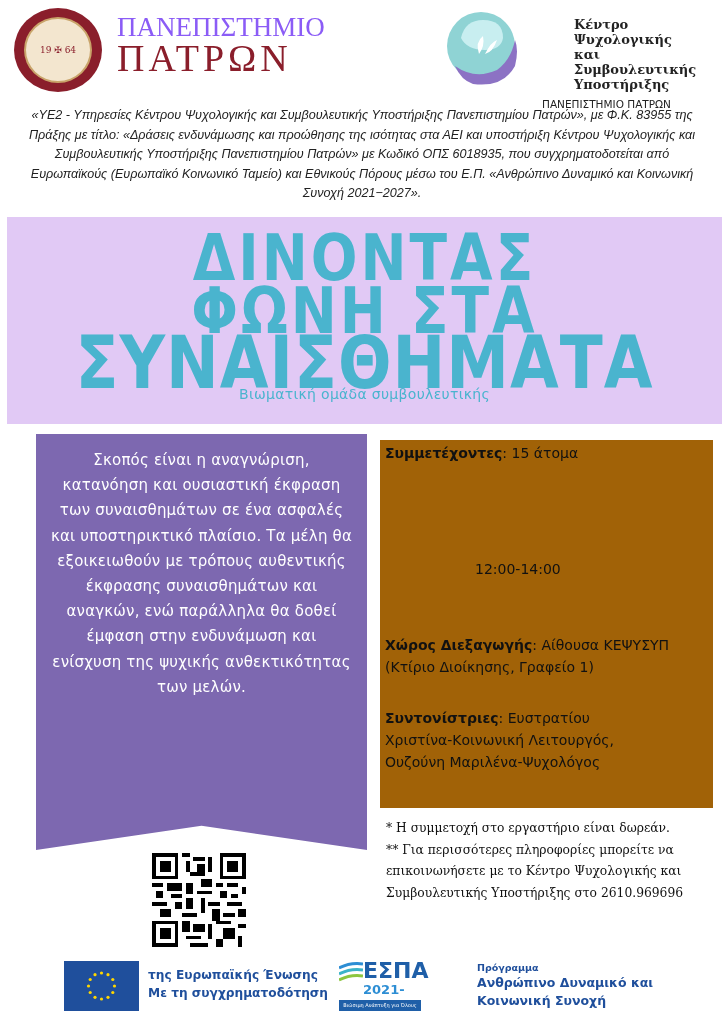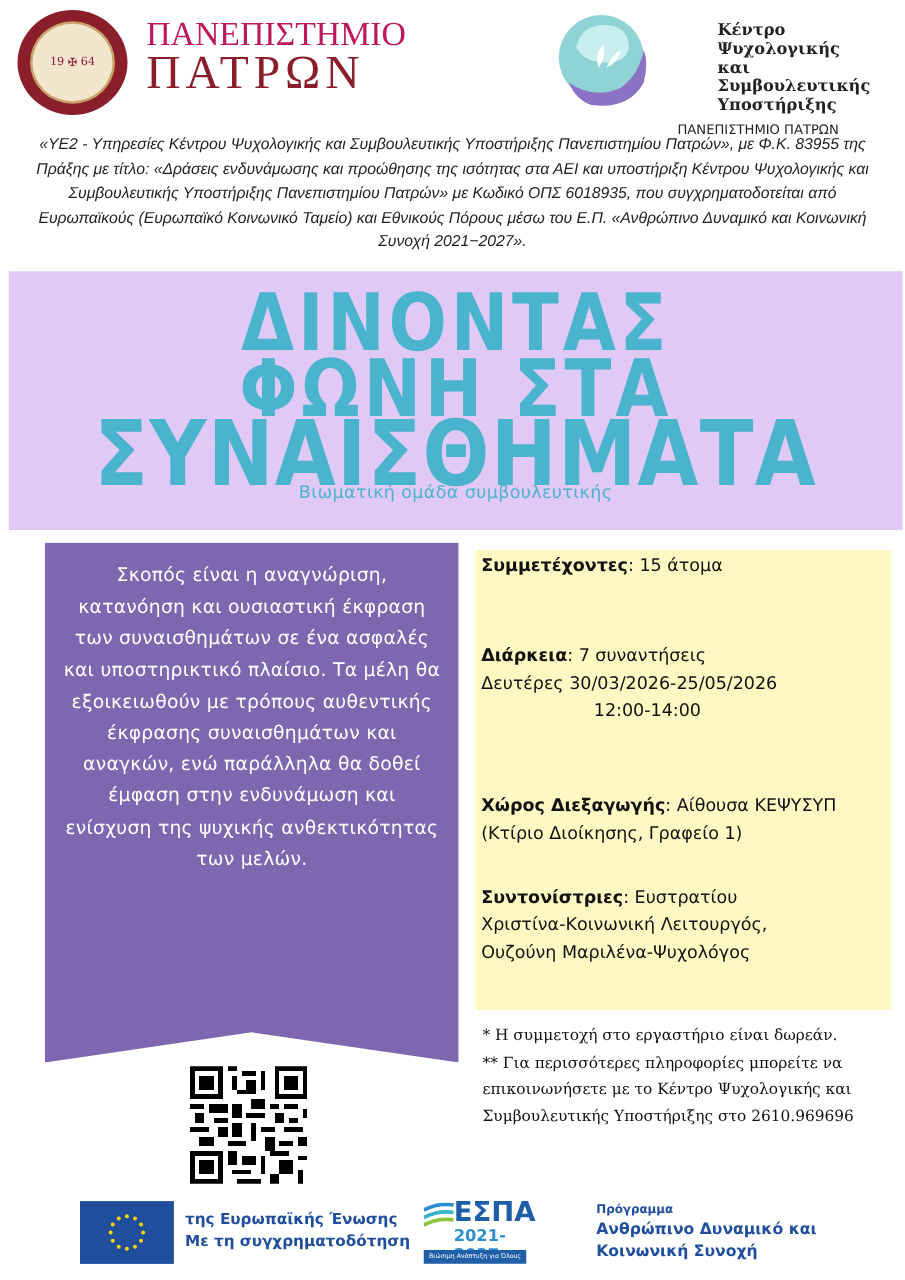--- a/index.html
+++ b/index.html
@@ -3,21 +3,21 @@
 <meta charset="utf-8">
 <style>
   html, body { margin:0; padding:0; }
   body { width:724px; height:1024px; background:#ffffff; position:relative; overflow:hidden; font-family:"DejaVu Sans", sans-serif; color:#1a1a1a; }
   .abs { position:absolute; }
 
   
   #uni-seal { left:14px; top:8px; width:88px; height:84px; border-radius:50%; background:#8a1e2b; display:flex; align-items:center; justify-content:center; }
   #uni-seal .inner { width:64px; height:62px; border-radius:50%; background:#f3e6cf; border:2px solid #c9a46a; display:flex; align-items:center; justify-content:center; font-family:"DejaVu Serif", serif; font-size:9px; color:#8a1e2b; }
   #uni-name { left:117px; top:14px; width:176px; }
-  #uni-name .l1 { font-family:"Liberation Serif", serif; color:#be185d; font-size:27px; letter-spacing:0px; line-height:26px; }
+  #uni-name .l1 { font-family:"Liberation Serif", serif; color:#8b5cf6; font-size:27px; letter-spacing:0px; line-height:26px; }
   #uni-name .l2 { font-family:"Liberation Serif", serif; color:#8a1e2b; font-size:38px; letter-spacing:4px; line-height:36px; }
   #uni-name .l3 { background:#c9a06a; color:#ffffff; font-family:"Liberation Serif", serif; font-weight:bold; font-size:11px; letter-spacing:2px; padding:1px 4px; display:inline-block; margin-top:2px; }
 
   #center-logo { left:445px; top:10px; width:84px; height:80px; }
   #center-name { left:542px; top:17px; width:170px; }
   #center-name .t { font-family:"DejaVu Serif", serif; font-size:13px; line-height:15px; color:#222; font-weight:bold;margin-left:32px; }
   #center-name .u { font-family:"DejaVu Sans", sans-serif; font-size:10.5px; color:#222; margin-top:6px; }
 
   
   #funding { left:20px; top:106px; width:684px; text-align:center; font-family:"Liberation Sans", sans-serif; font-style:italic; font-size:12.6px; line-height:19.5px; color:#222; }
@@ -28,21 +28,21 @@
   #title-l1 { top:9px; font-size:55px; }
   #title-l2 { top:62px; font-size:55px; }
   #title-l3 { top:110px; font-size:63px; letter-spacing:1px; }
   #subtitle { position:absolute; left:0; width:100%; top:169px; text-align:center; font-family:"DejaVu Sans", sans-serif; font-size:14px; color:#4ab4ce; letter-spacing:0.3px; }
 
   
   #desc-box { left:36px; top:434px; width:331px; height:416px; background:#7d68b0; clip-path:polygon(0 0,100% 0,100% 100%,50% 94.2%,0 100%); }
   #desc-text { position:absolute; left:14px; top:14px; width:303px; text-align:center; color:#ffffff; font-family:"DejaVu Sans", sans-serif; font-size:15px; line-height:25.2px; letter-spacing:0.2px; }
 
   
-  #info-box { left:380px; top:440px; width:333px; height:368px; background:#fef9c3; }
+  #info-box { left:380px; top:440px; width:333px; height:368px; background:#a16207; }
   .info { position:absolute; left:5px; font-family:"DejaVu Sans", sans-serif; font-size:14px; line-height:22px; color:#111; }
   .info b { font-weight:900; }
   #info-participants { top:2px; }
   #info-duration { top:74px; }
   #info-time { top:118px; left:95px; }
   #info-venue { top:194px; }
   #info-coord { top:267px; }
 
   
   #notes { left:386px; top:818px; width:330px; font-family:"DejaVu Serif", serif; font-size:12.3px; line-height:21.5px; color:#111; }
@@ -96,24 +96,20 @@
   <div id="subtitle">Βιωματική ομάδα συμβουλευτικής</div>
 </div>
 
 <div id="desc-box" class="abs">
   <div id="desc-text">Σκοπός είναι η αναγνώριση, κατανόηση και ουσιαστική έκφραση των συναισθημάτων σε ένα ασφαλές και υποστηρικτικό πλαίσιο. Τα μέλη θα εξοικειωθούν με τρόπους αυθεντικής έκφρασης συναισθημάτων και αναγκών, ενώ παράλληλα θα δοθεί έμφαση στην ενδυνάμωση και ενίσχυση της ψυχικής ανθεκτικότητας των μελών.</div>
 </div>
 
 <div id="info-box" class="abs">
   <div id="info-participants" class="info">
     <b>Συμμετέχοντες</b><span>: 15 άτομα</span>
-  </div>
-  <div id="info-duration" class="info">
-    <b>Διάρκεια</b><span>: 7 συναντήσεις</span><br>
-    <span>Δευτέρες 30/03/2026-25/05/2026</span>
   </div>
   <div id="info-time" class="info">12:00-14:00</div>
   <div id="info-venue" class="info">
     <b>Χώρος Διεξαγωγής</b><span>: Αίθουσα ΚΕΨΥΣΥΠ</span><br>
     <span>(Κτίριο Διοίκησης, Γραφείο 1)</span>
   </div>
   <div id="info-coord" class="info">
     <b>Συντονίστριες</b><span>: Ευστρατίου</span><br>
     <span>Χριστίνα-Κοινωνική Λειτουργός,</span><br>
     <span>Ουζούνη Μαριλένα-Ψυχολόγος</span>

